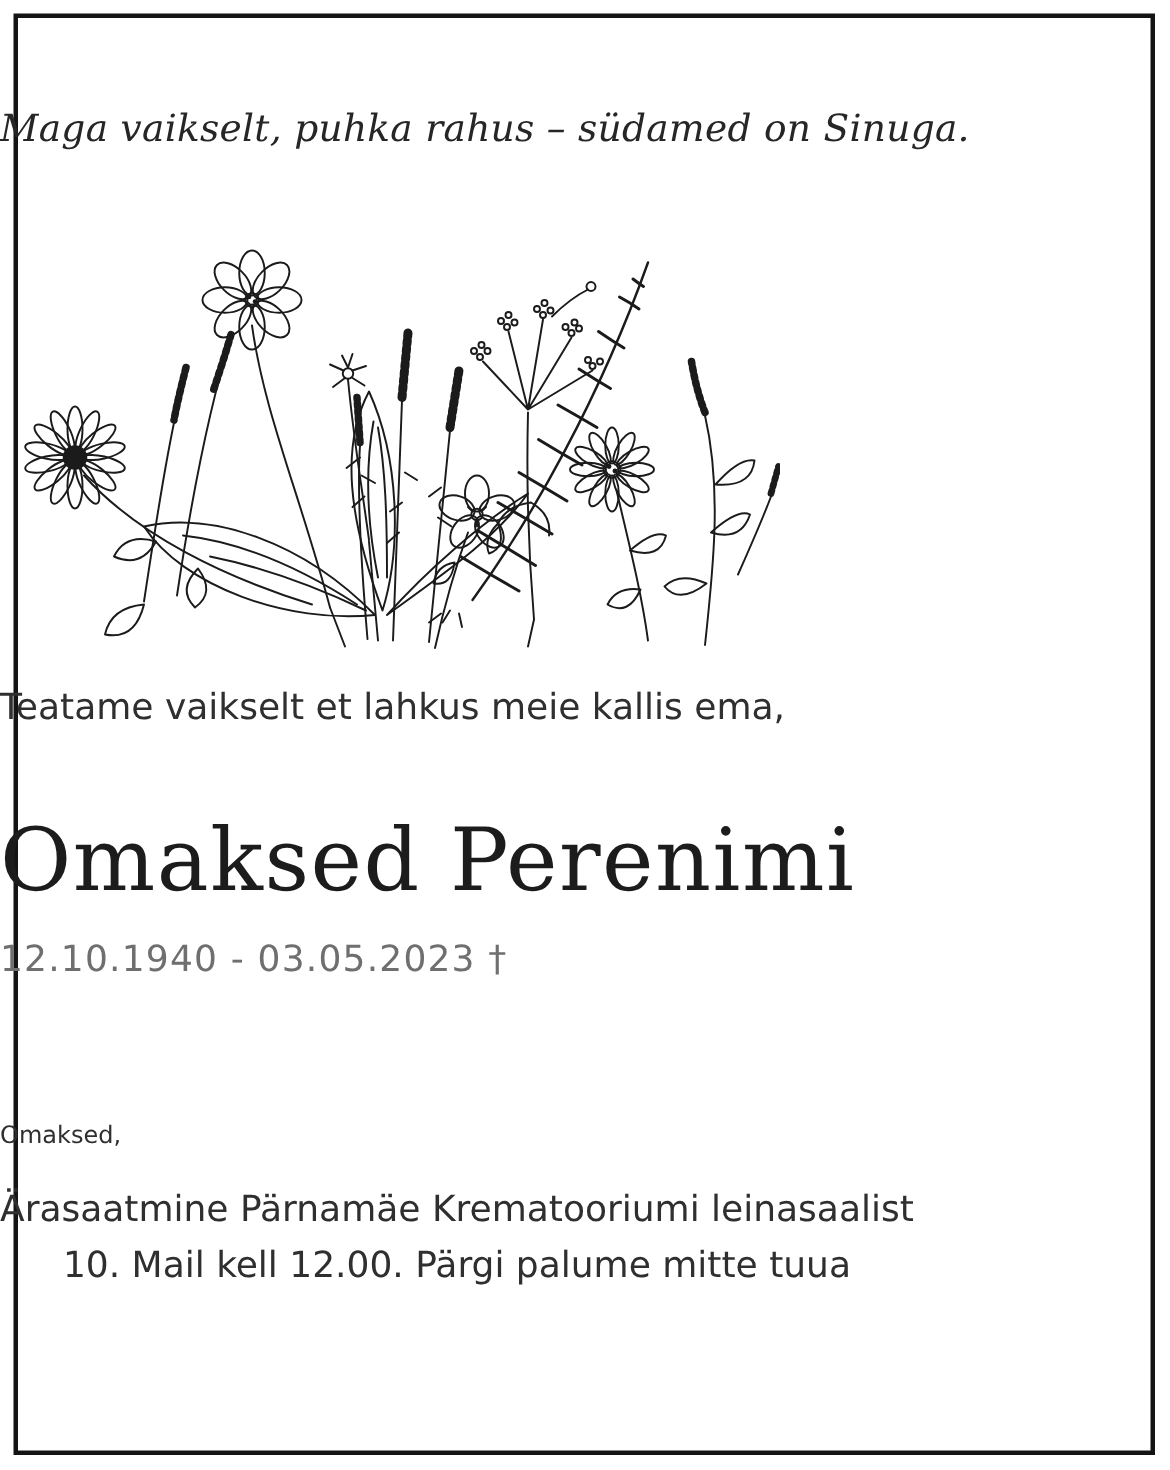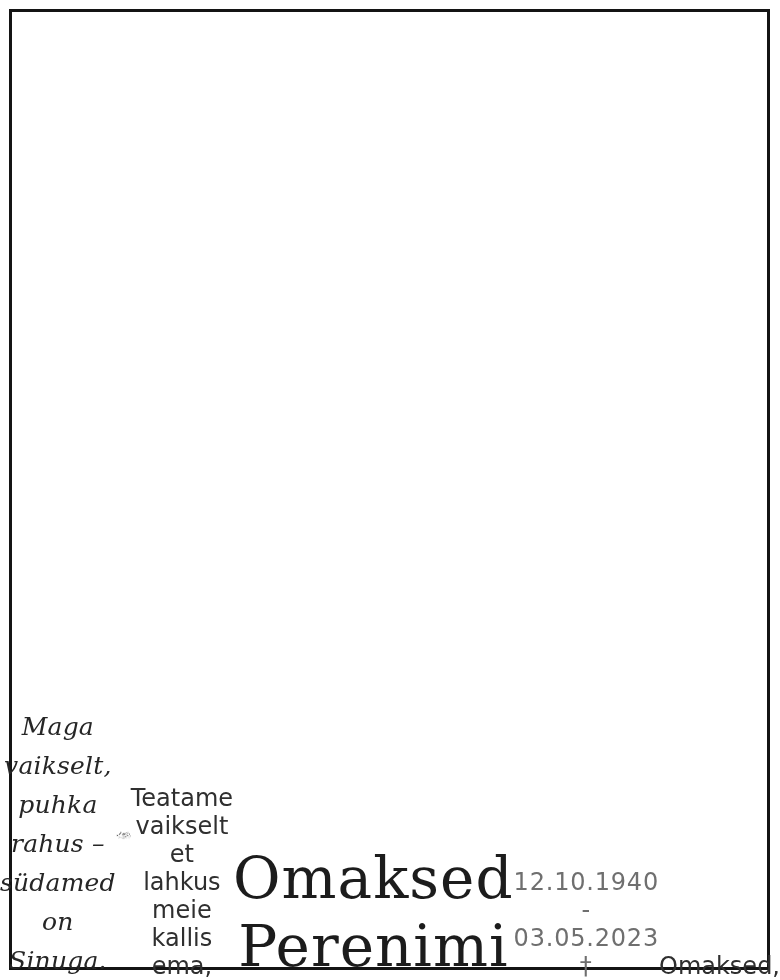--- a/index.html
+++ b/index.html
@@ -21,22 +21,22 @@
     top: 9px;
     right: 10px;
     bottom: 10px;
     border: 3px solid #141414;
     pointer-events: none;
   }
   .content {
     position: absolute;
     inset: 0;
     display: flex;
-    flex-direction: row;
-    align-items: flex-end;
+    flex-direction: column;
+    align-items: flex-start;
     text-align: center;
   }
   .epitaph {
     margin-top: 66px;
     font-family: "DejaVu Serif", "Liberation Serif", serif;
     font-style: italic;
     font-size: 25px;
     line-height: 39px;
     color: #262626;
     letter-spacing: 0.2px;
@@ -65,21 +65,21 @@
     letter-spacing: 1px;
   }
   .life-dates {
     margin-top: 18px;
     font-size: 24px;
     color: #6f6f6f;
     letter-spacing: 0.8px;
   }
   .closing {
     margin-top: 94px;
-    font-size: 24px;
+    font-size: 16px;
     color: #2f2f2f;
   }
   .ceremony {
     margin-top: 22px;
     font-size: 24px;
     line-height: 37px;
     color: #2f2f2f;
   }
 </style>
 </head>
@@ -270,14 +270,18 @@
   </div>
 
   <div class="announcement">Teatame vaikselt et lahkus meie kallis ema,</div>
 
   <div class="deceased-name">Omaksed Perenimi</div>
 
   <div class="life-dates">12.10.1940 - 03.05.2023 †</div>
 
   <div class="closing">Omaksed,</div>
 
+  <div class="ceremony">
+    <div>Ärasaatmine Pärnamäe Krematooriumi leinasaalist</div>
+    <div>10. Mail kell 12.00. Pärgi palume mitte tuua</div>
+  </div>
 
 </div>
 
 </body></html>

